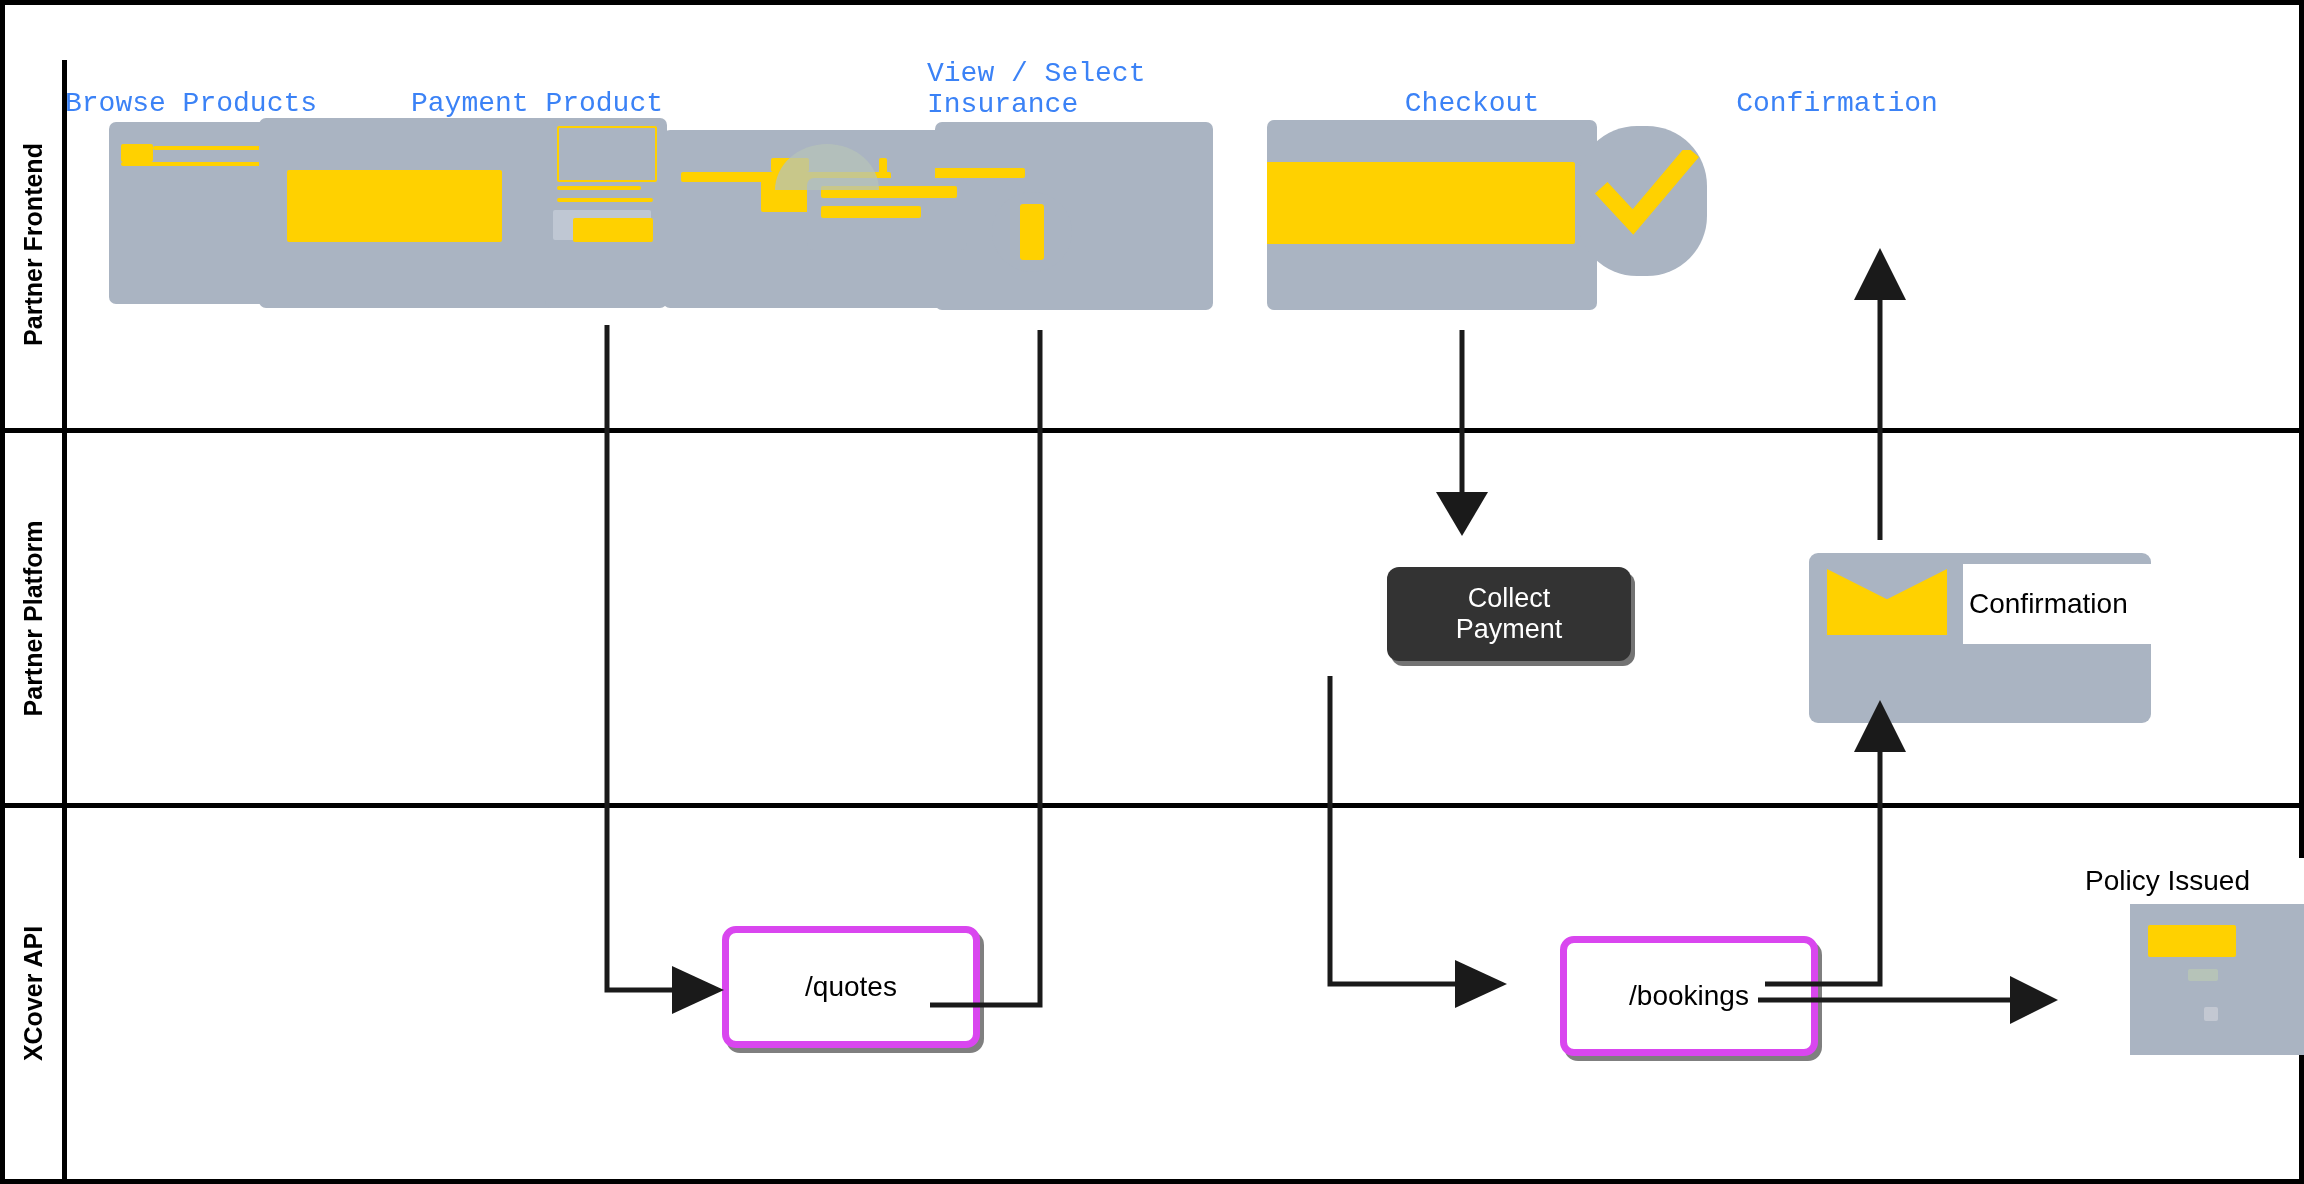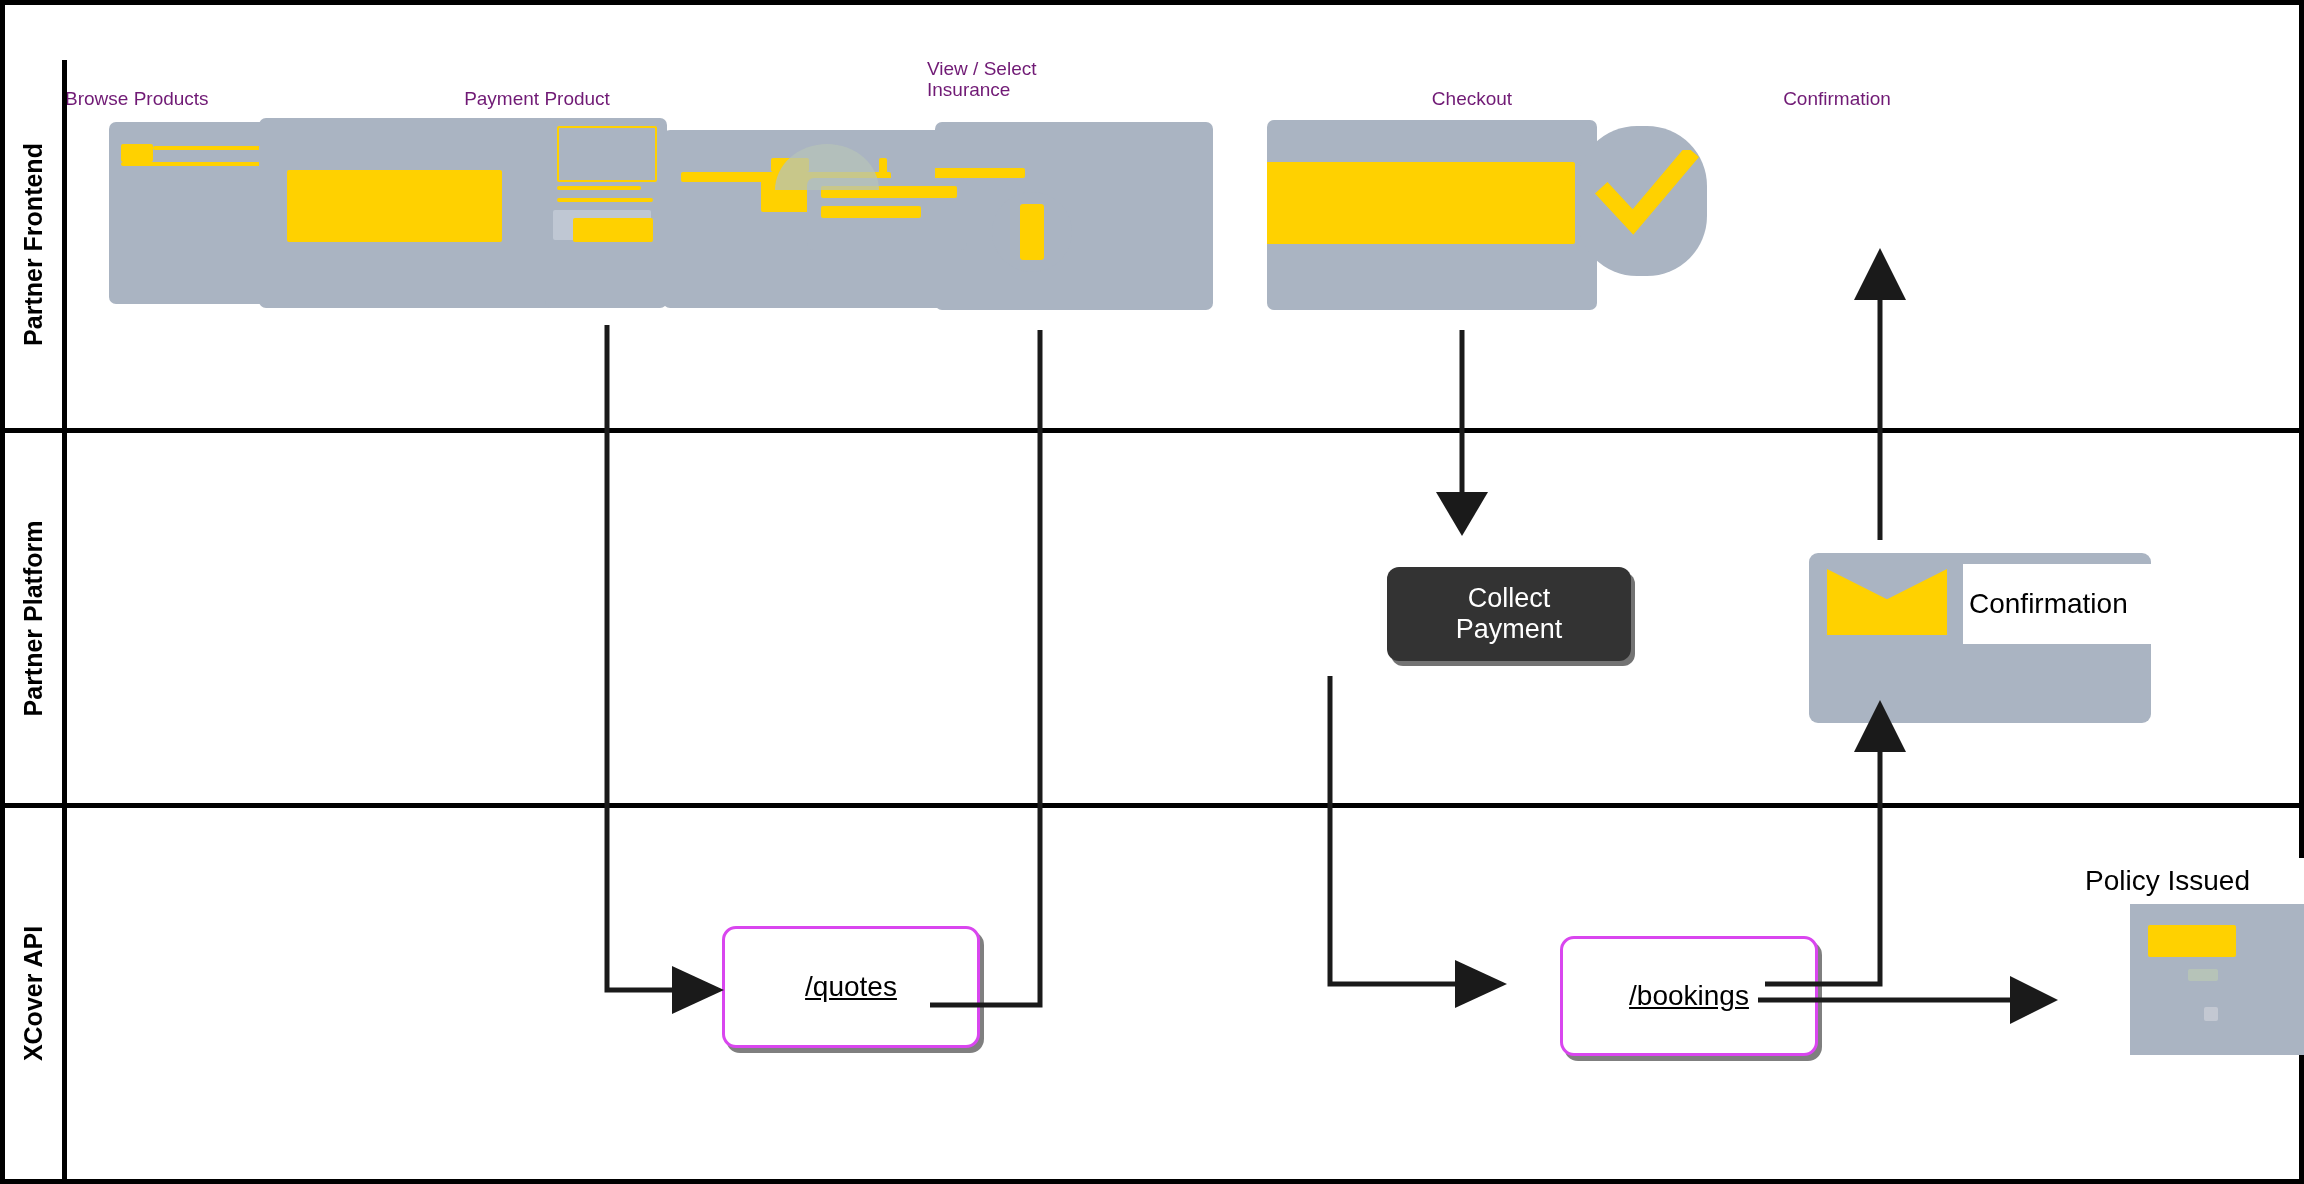--- a/index.html
+++ b/index.html
@@ -77,27 +77,28 @@
     overflow: visible;
   }
 
   #lane-frontend { top: 60px;  height: 373px; }
   #lane-platform { top: 433px; height: 375px; }
   #lane-api      { top: 808px; height: 371px; border-bottom: none; }
 
   
   .step-label {
     position: absolute;
-    font-size: 19px;
-    color: #701a75;
+    font-size: 28px;
+    color: #3b82f6;
     line-height: 1.12;
     white-space: pre-line;
     text-align: center;
     z-index: 22;
     background: transparent;
+    font-family: Liberation Mono, monospace;
   }
 
   
   .screen {
     position: absolute;
     background: #aab4c2;
     border-radius: 7px;
     z-index: 10;
     overflow: hidden;
   }
@@ -133,30 +134,29 @@
     font-size: 27px;
     line-height: 1.16;
     white-space: pre-line;
     z-index: 20;
   }
 
   
   .api-box {
     position: absolute;
     background: #ffffff;
-    border: 3px solid #d946ef;
+    border: 7px solid #d946ef;
     border-radius: 14px;
     box-shadow: 4px 5px 0 rgba(0,0,0,0.5);
     display: flex;
     align-items: center;
     justify-content: center;
     color: #000000;
     font-size: 28px;
     z-index: 20;
-    text-decoration: underline;
   }
 
   
   .conf-card {
     position: absolute;
     background: #aab4c2;
     border-radius: 9px;
     z-index: 14;
   }
   .envelope {

